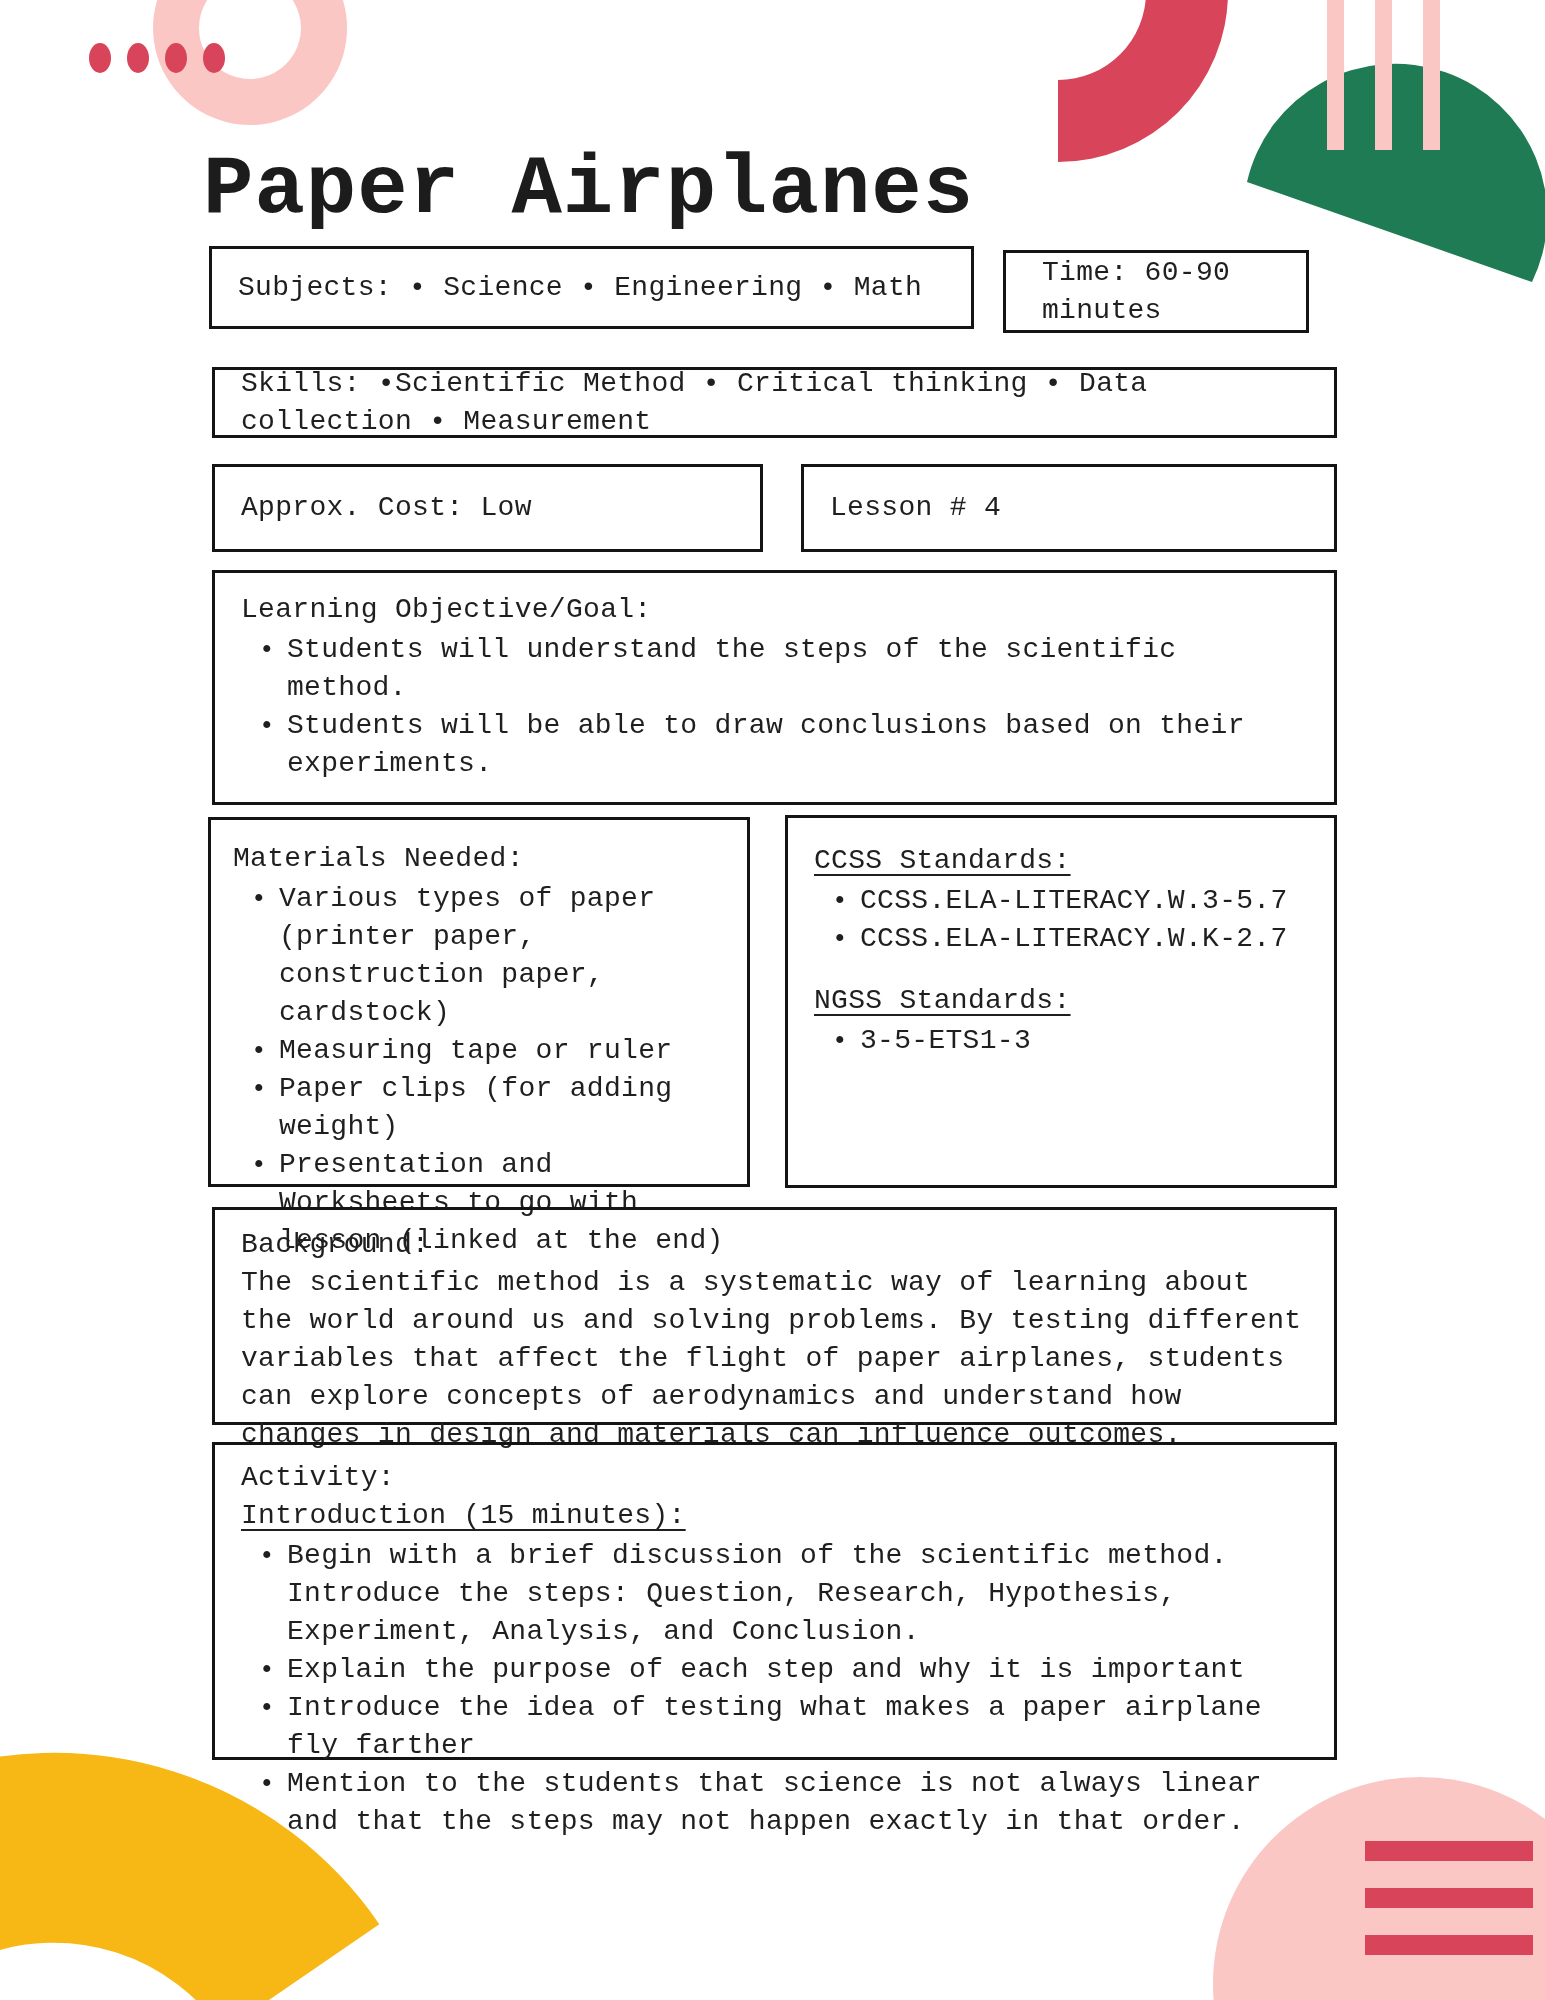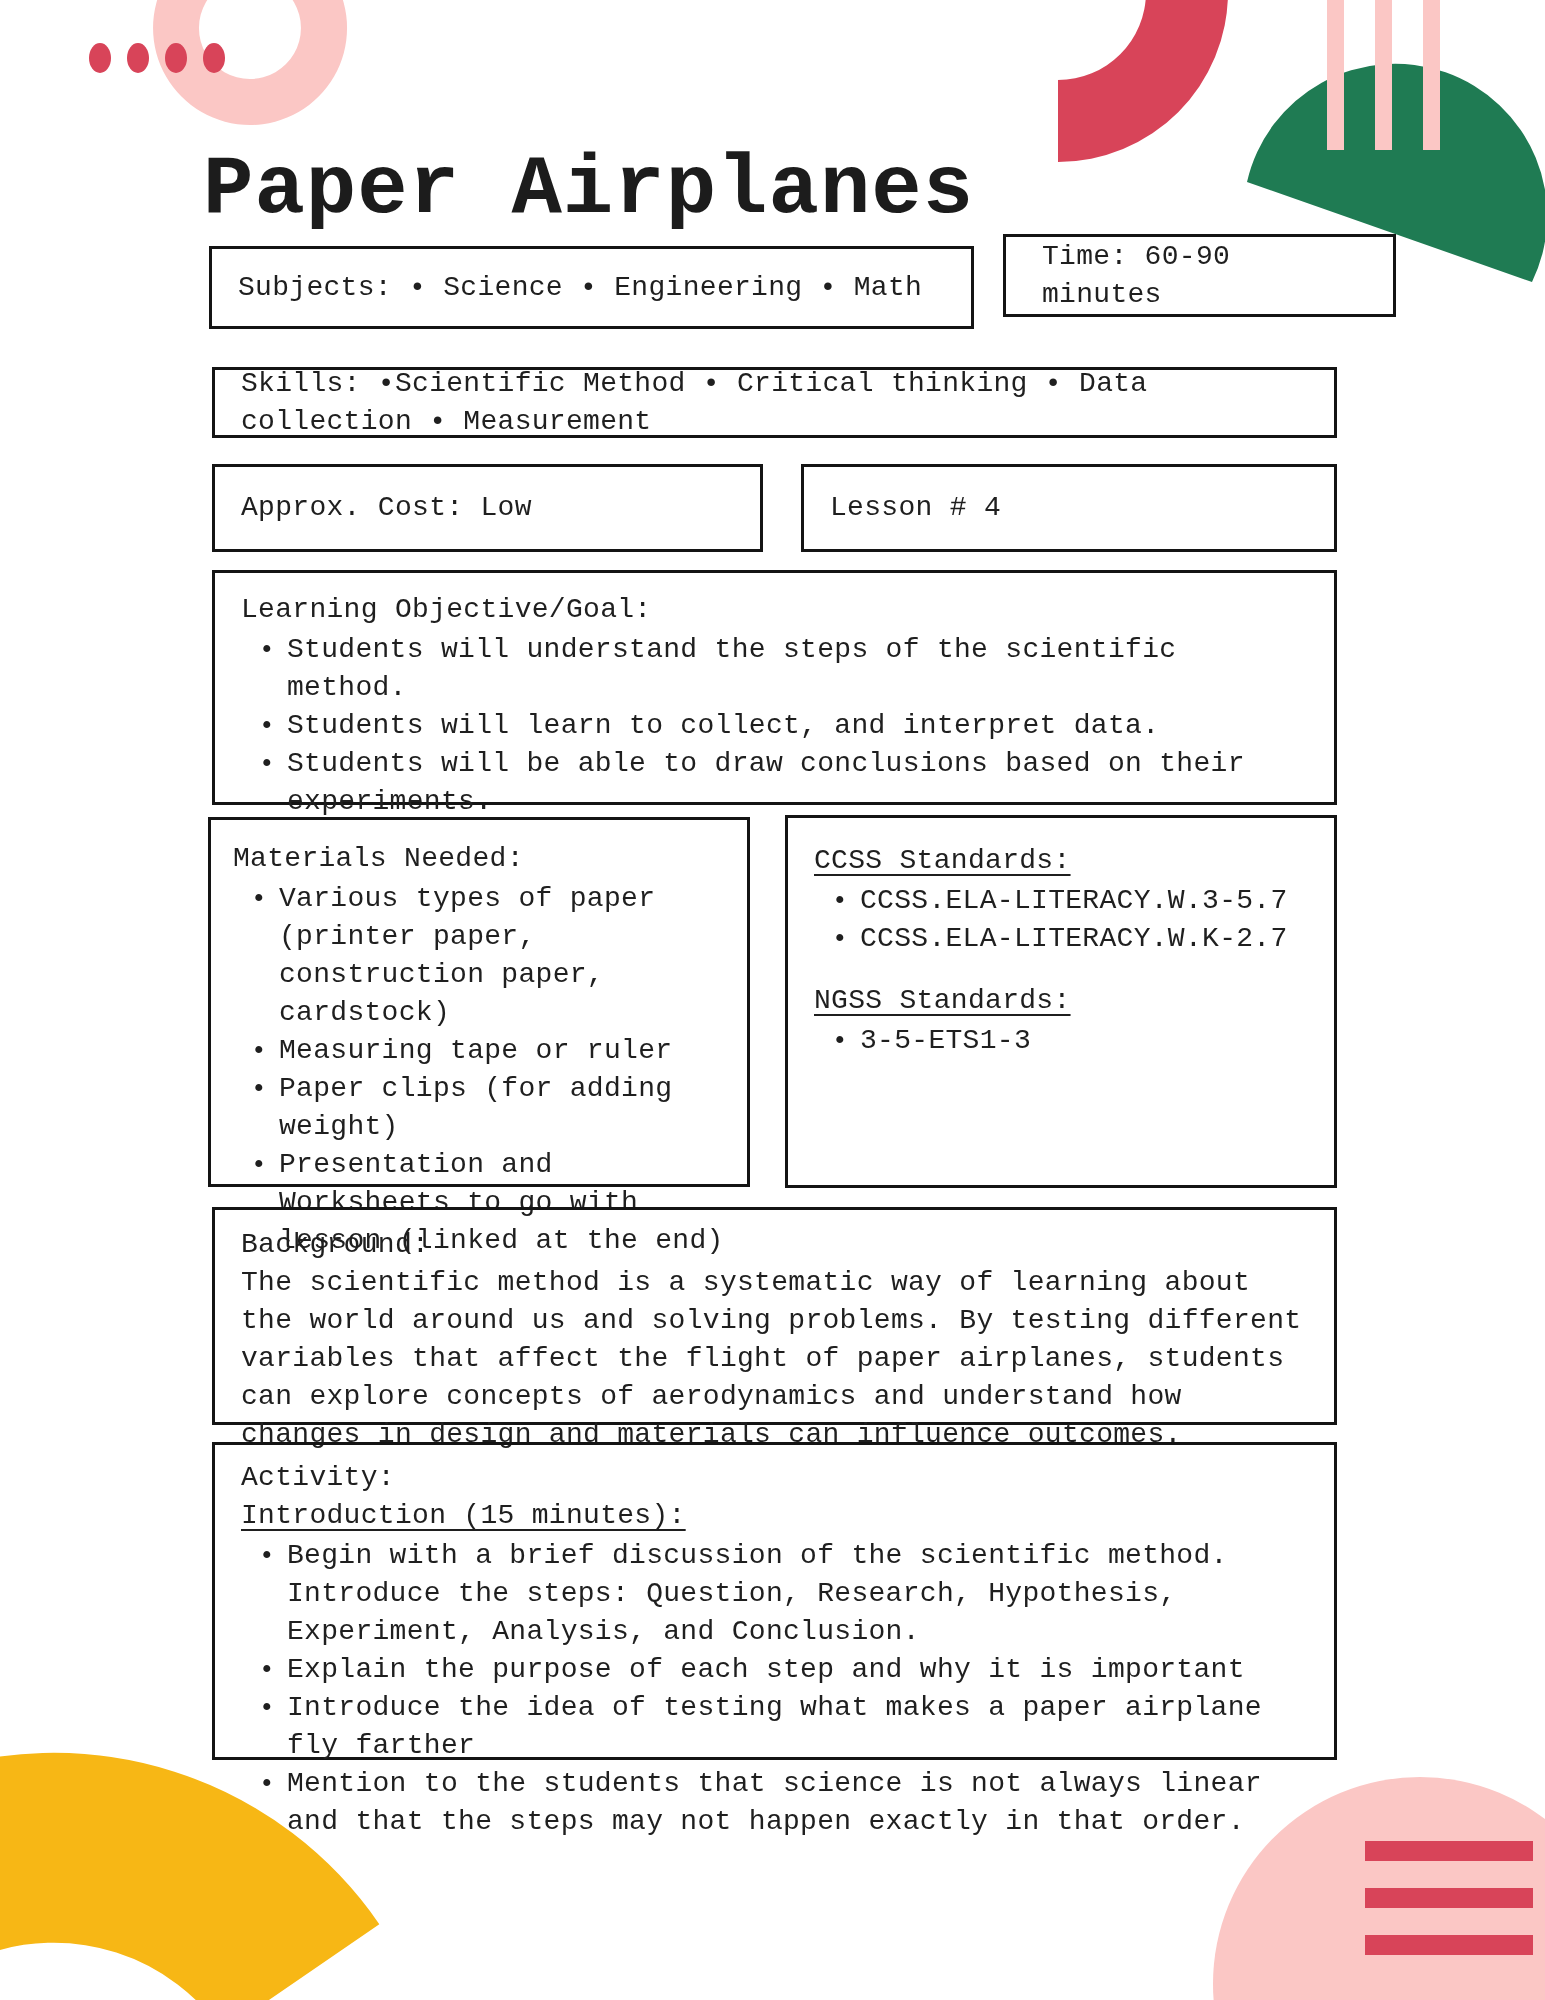--- a/index.html
+++ b/index.html
@@ -22,21 +22,21 @@
     font-size:84px; font-weight:800; letter-spacing:1px; color:#1c1c1c;
     white-space:nowrap;
   }
   
   .box{
     position:absolute; border:3px solid var(--border); box-sizing:border-box;
     background:transparent; z-index:1;
     font-size:28px; line-height:38px; letter-spacing:.3px; color:#1f1f1f;
   }
   .box-subjects {left:209px;  top:246px;  width:765px;  height:83px;}
-  .box-time     {left:1003px; top:234px;  width:393px;  height:83px;}
+  .box-time     {left:1003px; top:250px;  width:306px;  height:83px;}
   .box-skills   {left:212px;  top:367px;  width:1125px; height:71px;}
   .box-cost     {left:212px;  top:464px;  width:551px;  height:88px;}
   .box-lesson   {left:801px;  top:464px;  width:536px;  height:88px;}
   .box-objective{left:212px;  top:570px;  width:1125px; height:235px; padding:18px 26px;}
   .box-materials{left:208px;  top:817px;  width:542px;  height:370px; padding:20px 22px;}
   .box-standards{left:785px;  top:815px;  width:552px;  height:373px; padding:24px 26px;}
   .box-background{left:212px; top:1207px; width:1125px; height:218px; padding:16px 26px;}
   .box-activity {left:212px;  top:1442px; width:1125px; height:318px; padding:14px 26px;}
   .one-line{display:flex; align-items:center; padding:0 26px;}
   .box-time.one-line{padding:0 36px;}
@@ -107,21 +107,20 @@
 
   <div class="box box-lesson one-line">
     <span>Lesson # 4</span>
   </div>
 
   <div class="box box-objective">
     <div>Learning Objective/Goal:</div>
     <ul class="blist">
 
     <li><span>Students will understand the steps of the scientific method.</span></li>
-        <li><span>Students will learn to collect, and interpret data.</span></li>
         <li><span>Students will be able to draw conclusions based on their experiments.</span></li>
       </ul>
   </div>
 
   <div class="box box-materials">
     <div>Materials Needed:</div>
     <ul class="blist">
 
     <li><span>Various types of paper (printer paper, construction paper, cardstock)</span></li>
         <li><span>Measuring tape or ruler</span></li>

